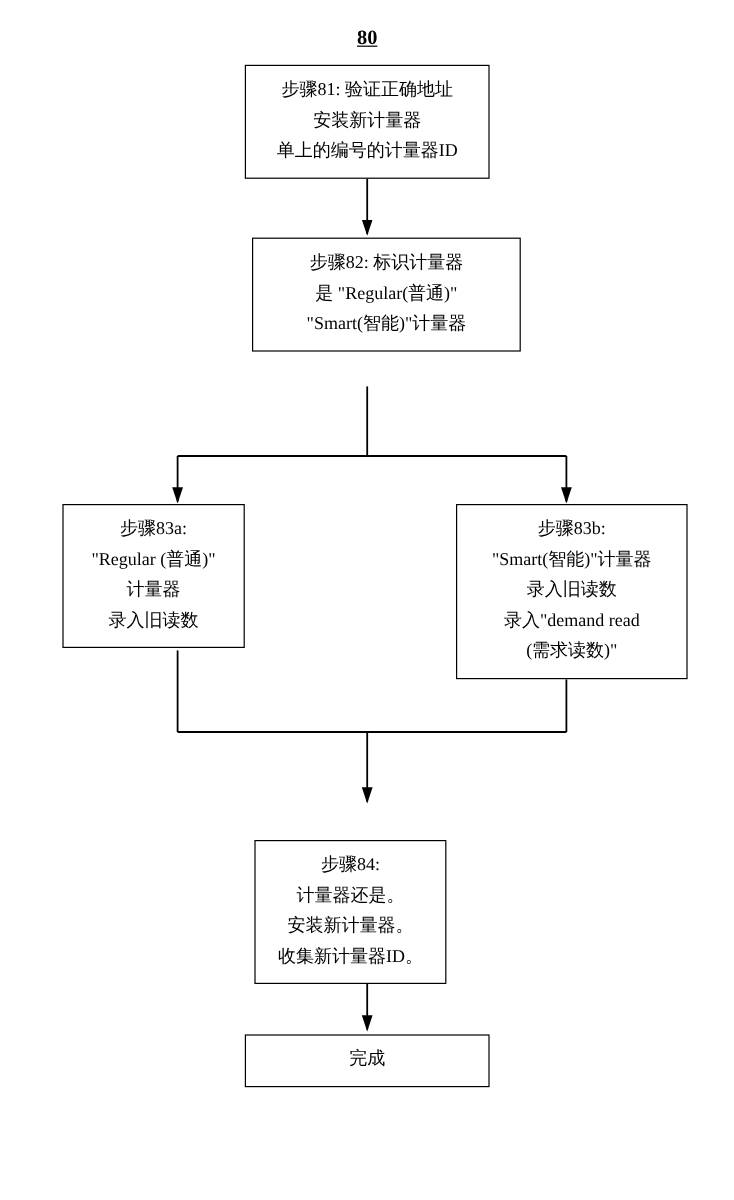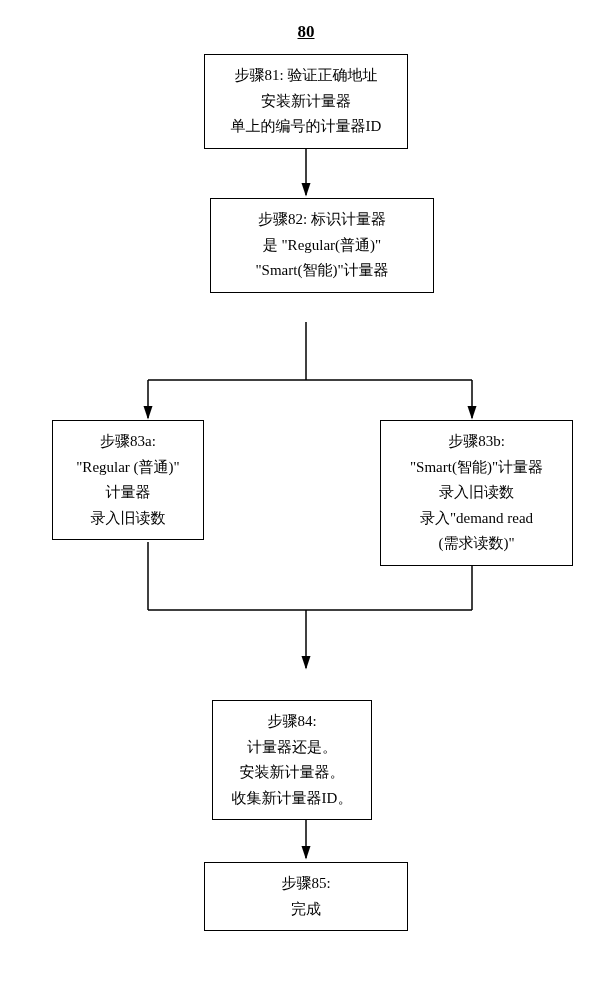--- a/index.html
+++ b/index.html
@@ -100,15 +100,14 @@
 </div>
 
 <div class="box" style="left:212px; top:700px; width:160px;">
   <div>步骤84:</div>
   <div>计量器还是。</div>
   <div>安装新计量器。</div>
   <div>收集新计量器ID。</div>
 </div>
 
 <div class="box" style="left:204px; top:862px; width:204px;">
-  <div>步骤85:</div>
   <div>完成</div>
 </div>
 
 </body></html>

